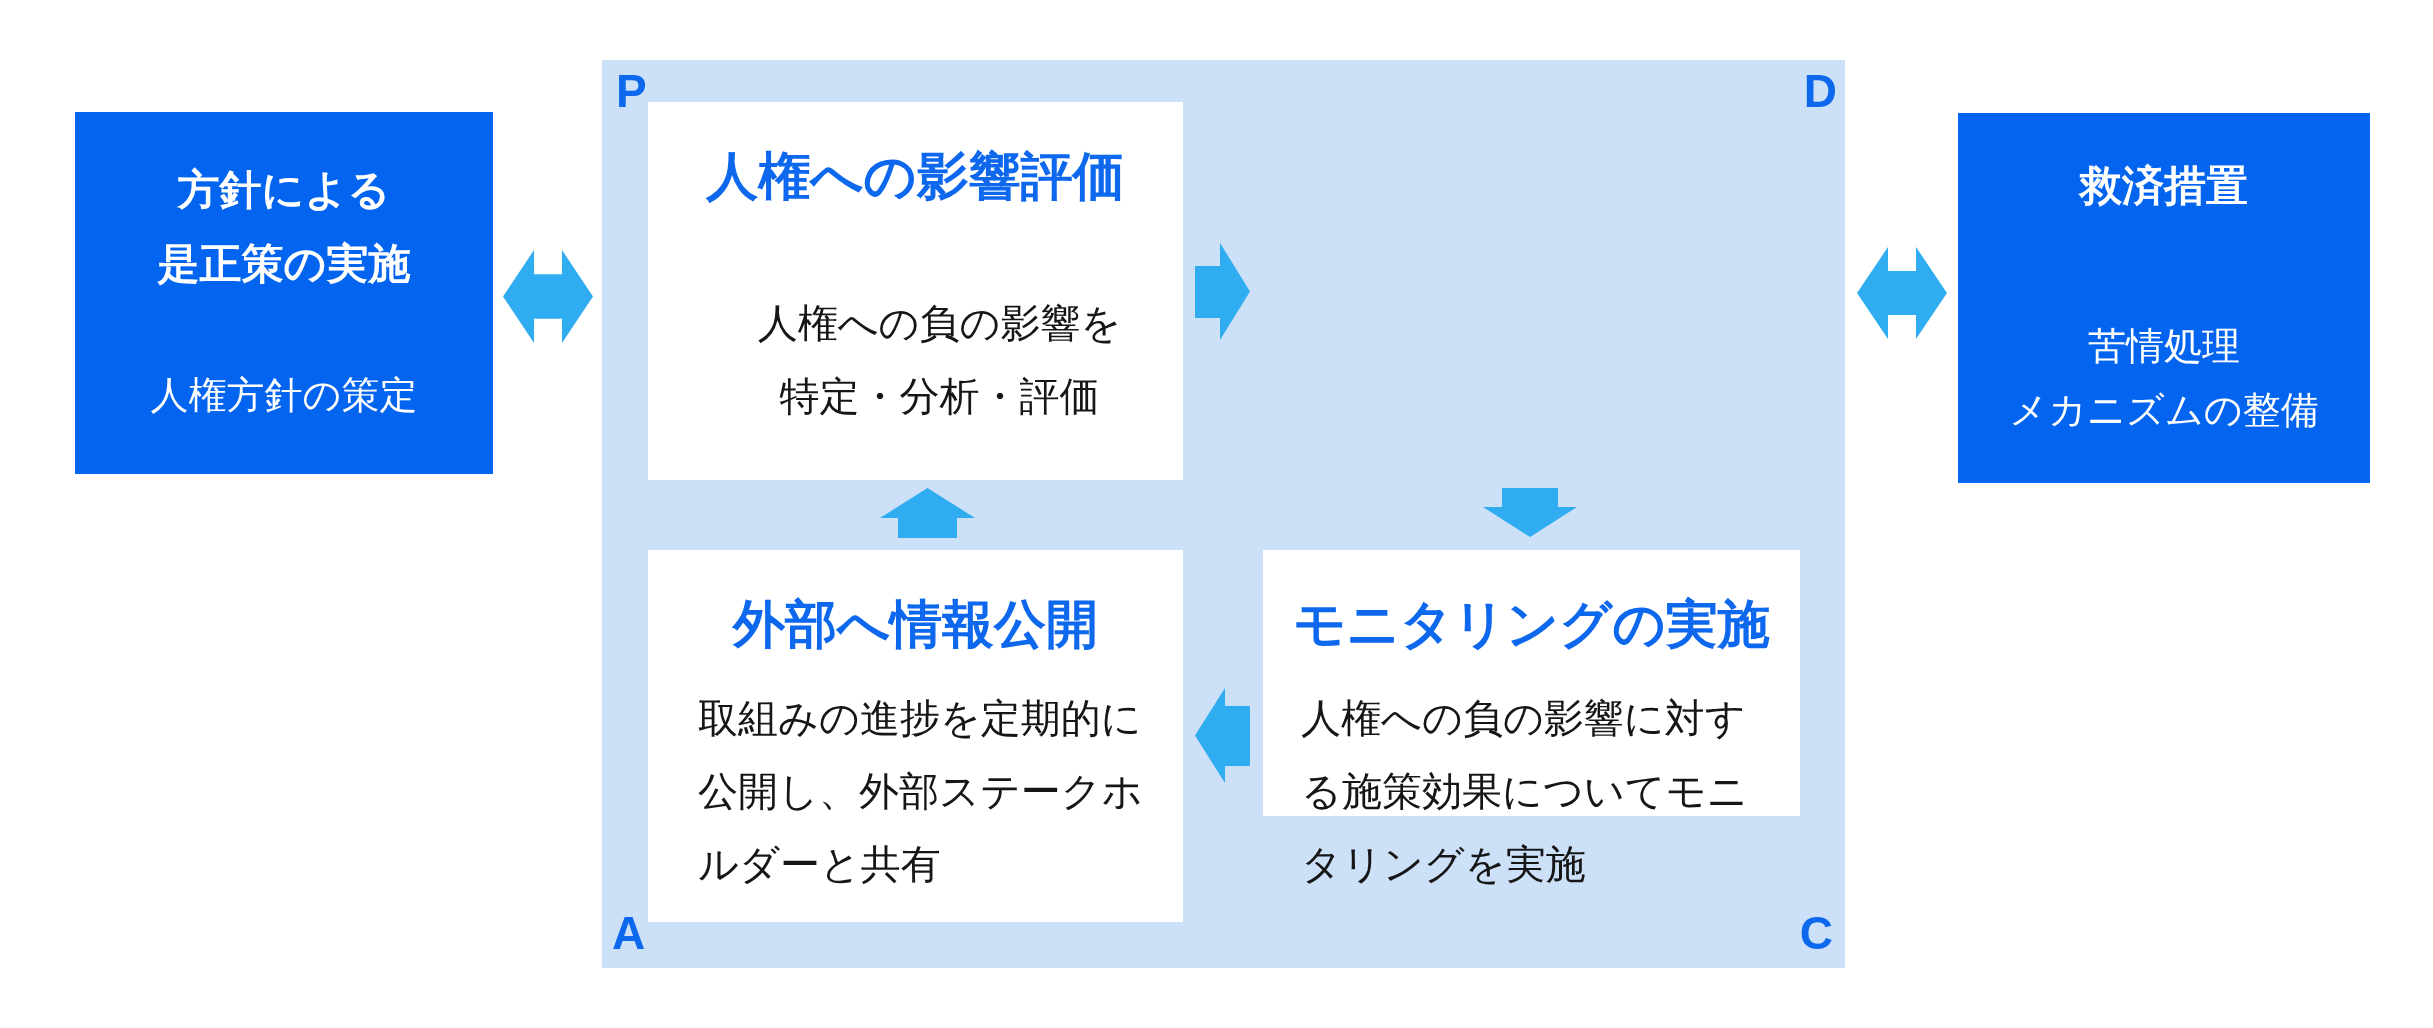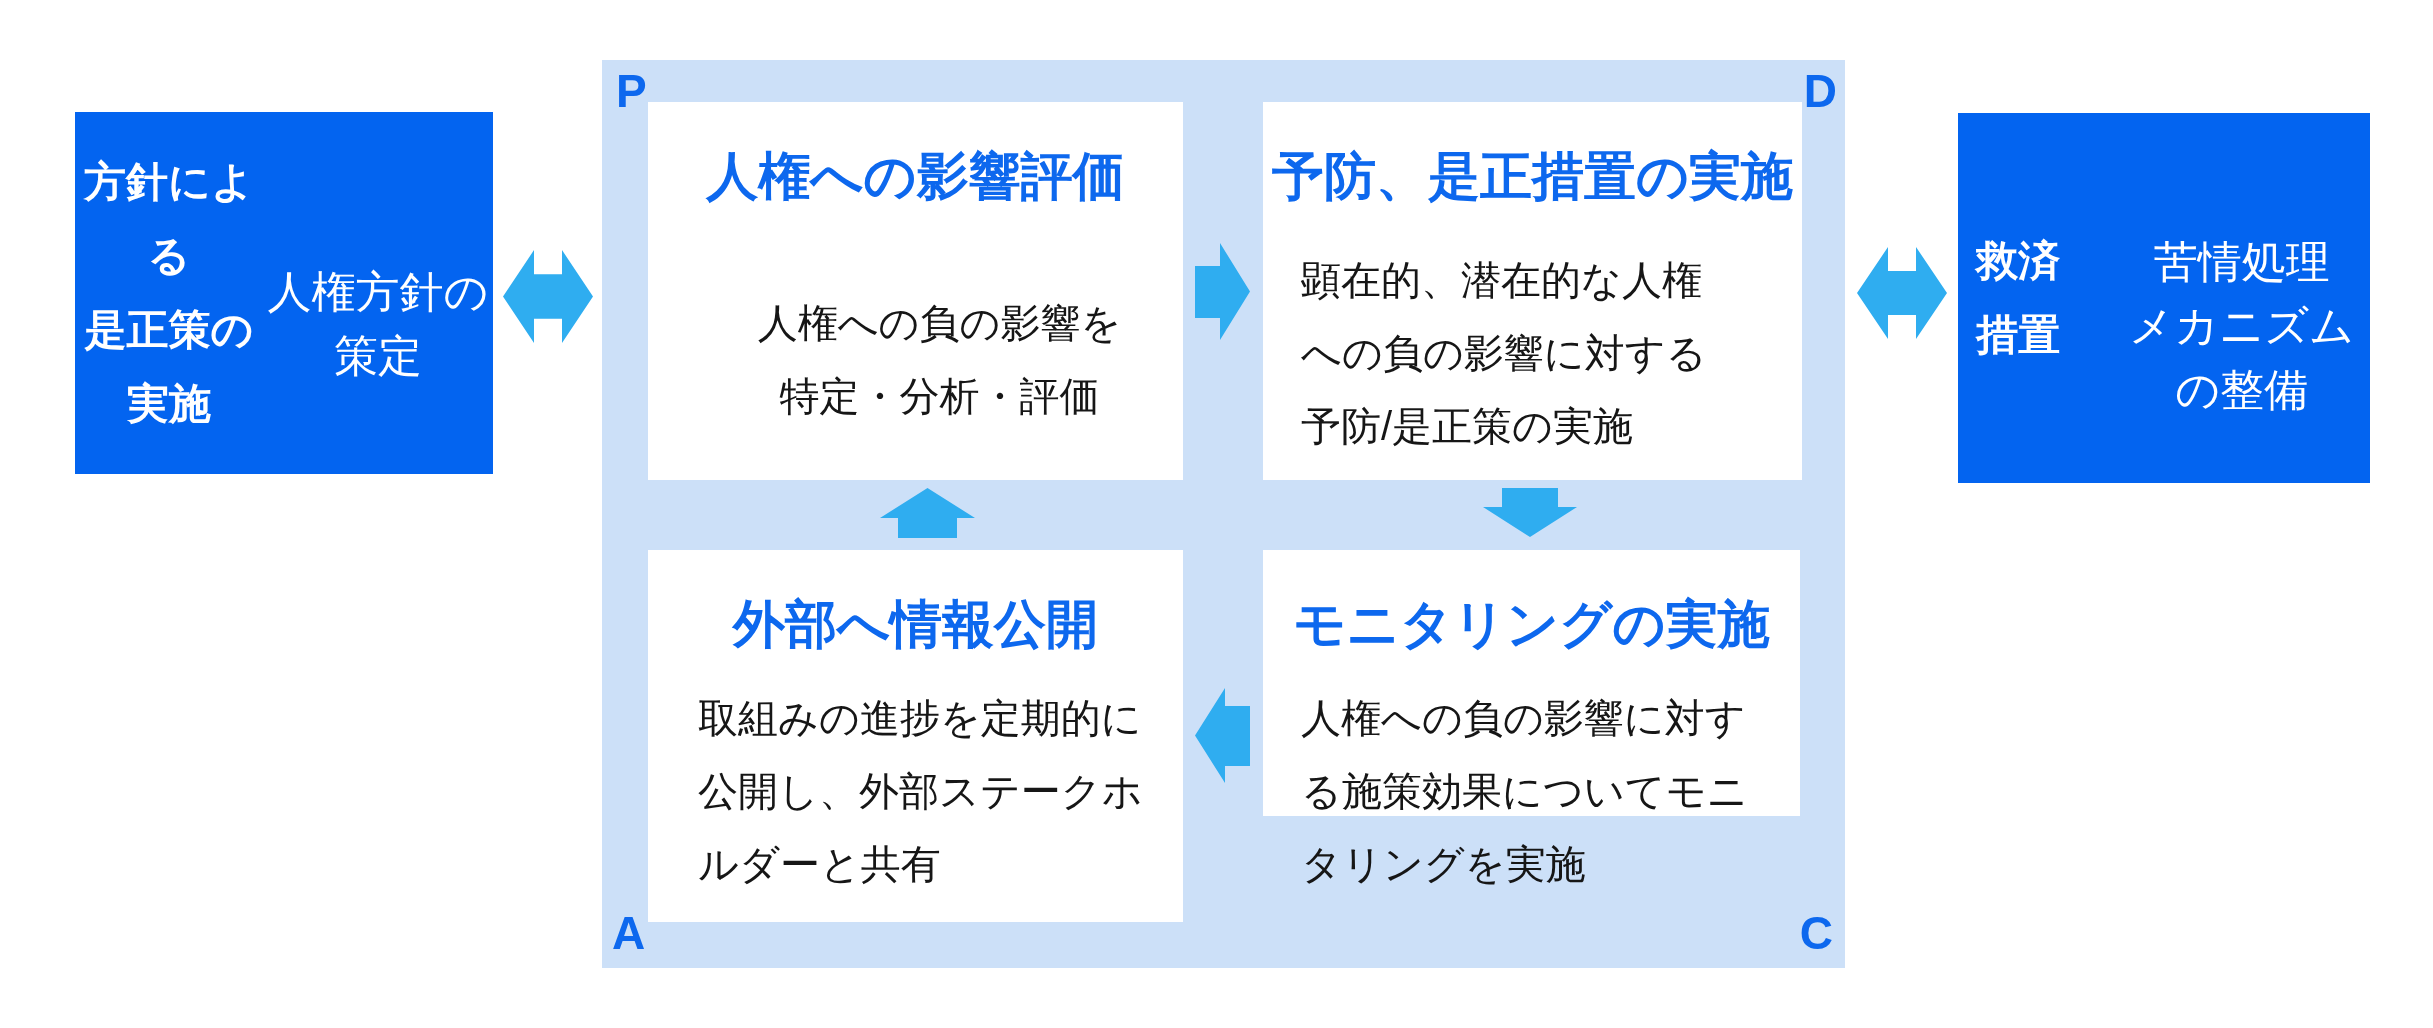--- a/index.html
+++ b/index.html
@@ -10,23 +10,23 @@
     --text-on-blue:#ffffff;
     --body-text:#161616;
   }
   *{margin:0;padding:0;box-sizing:border-box;}
   html,body{background:#ffffff;}
   body{font-family:"Liberation Sans","DejaVu Sans",sans-serif;}
   .stage{position:relative;width:2433px;height:1028px;background:#ffffff;overflow:hidden;}
 
   
   .side-box{position:absolute;background:var(--deep-blue);color:var(--text-on-blue);
-    display:flex;flex-direction:row;align-items:center;justify-content:center;text-align:center;}
+    display:flex;flex-direction:column;align-items:center;justify-content:center;text-align:center;font-family:Liberation Mono, monospace;}
   .side-box .ttl{font-weight:bold;font-size:42px;line-height:74px;}
-  .side-box .sub{font-size:44px;line-height:64px;font-weight:normal;}
+  .side-box .sub{font-size:38px;line-height:64px;font-weight:normal;}
   #policy-box{left:75px;top:112px;width:418px;height:362px;}
   #policy-box .sub{margin-top:62px;}
   #remedy-box{left:1958px;top:113px;width:412px;height:370px;gap:35px;}
   #remedy-box .sub{margin-top:56px;}
 
   
   .pdca-panel{position:absolute;left:602px;top:60px;width:1243px;height:908px;background:var(--panel-blue);}
   .corner{position:absolute;font-weight:bold;font-size:46px;line-height:1;color:var(--accent-blue);}
   #corner-p{left:14px;top:8px;}
   #corner-d{right:8px;top:8px;}
@@ -84,28 +84,20 @@
     <div class="corner" id="corner-c">C</div>
 
     <div class="step" id="step-plan">
       <div class="step-title">人権への影響評価</div>
       <div class="step-body">
         <div>人権への負の影響を</div>
         <div>特定・分析・評価</div>
       </div>
     </div>
 
-    <div class="step" id="step-do">
-      <div class="step-title">予防、是正措置の実施</div>
-      <div class="step-body">
-        <div>顕在的、潜在的な人権</div>
-        <div>への負の影響に対する</div>
-        <div>予防/是正策の実施</div>
-      </div>
-    </div>
 
     <div class="step" id="step-act">
       <div class="step-title">外部へ情報公開</div>
       <div class="step-body">
         <div>取組みの進捗を定期的に</div>
         <div>公開し、外部ステークホ</div>
         <div>ルダーと共有</div>
       </div>
     </div>
 

